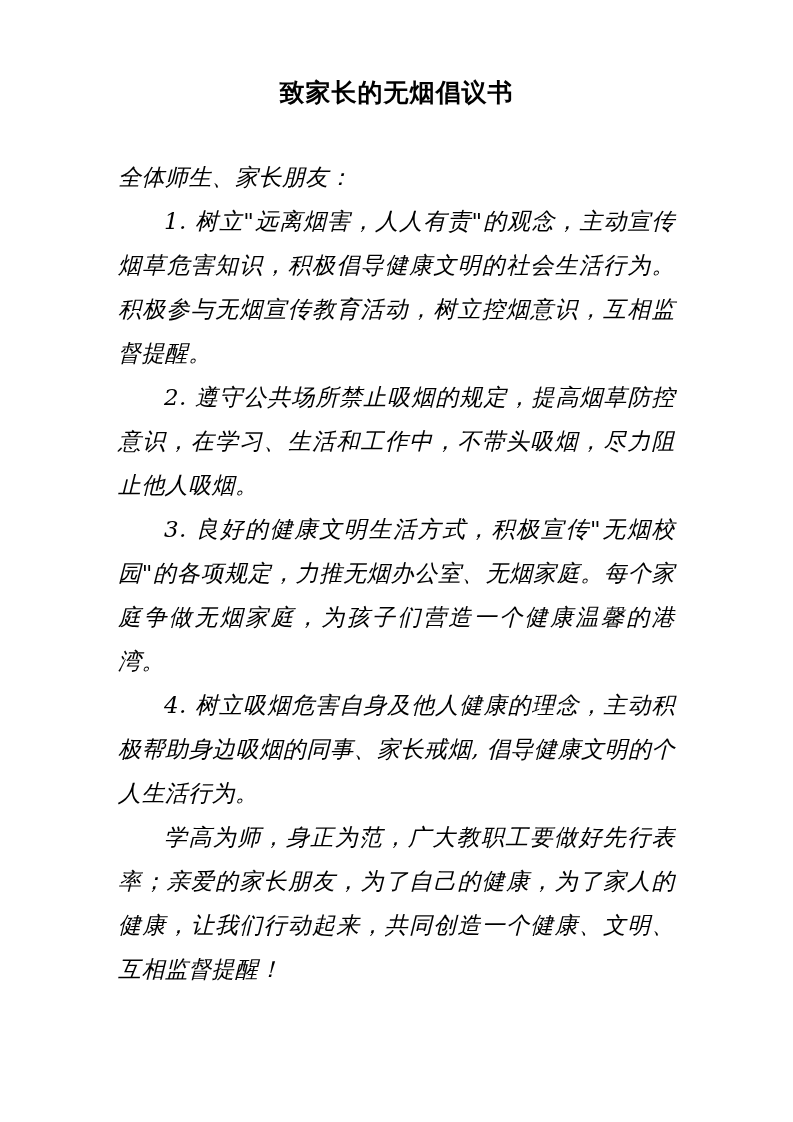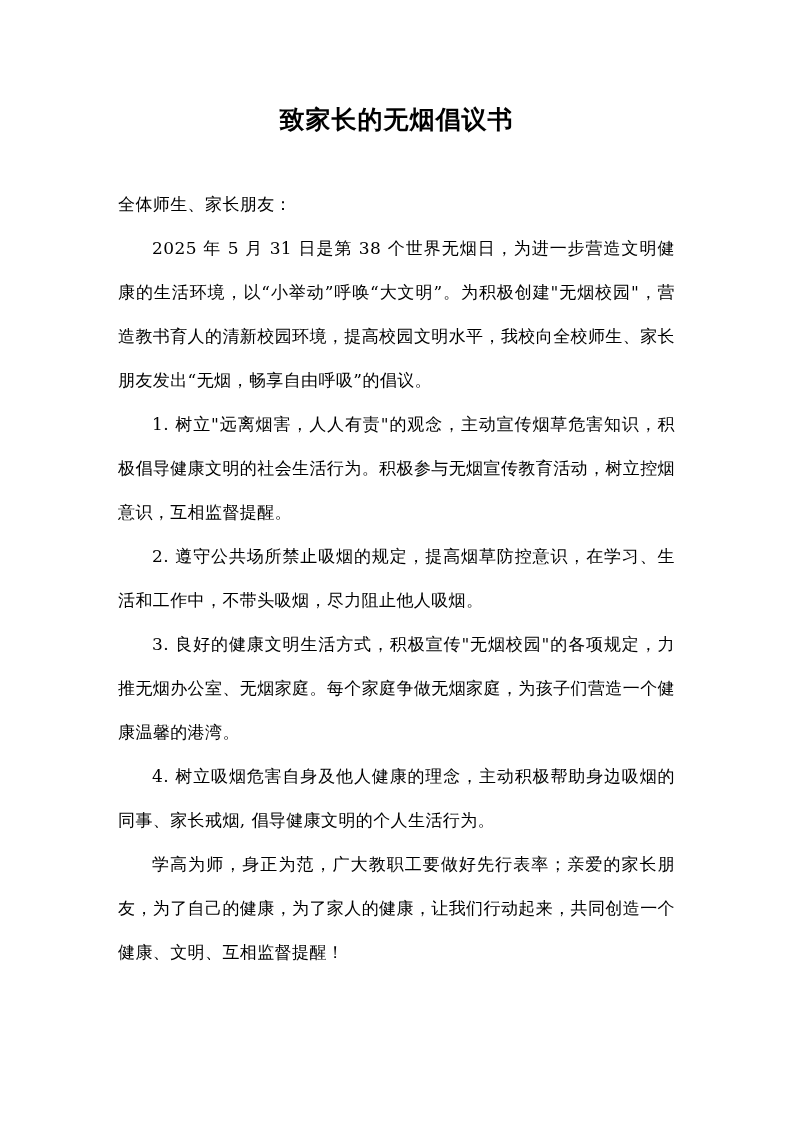--- a/index.html
+++ b/index.html
@@ -16,56 +16,56 @@
   }
   .page {
     position: relative;
     width: 793px;
     height: 1122px;
     background: #ffffff;
     box-sizing: border-box;
     padding: 0 118px;
   }
   .doc-title {
-    margin: 8px;
-    padding-top: 95px;
+    margin: 0;
+    padding-top: 76px;
     text-align: center;
     font-size: 25px;
     font-weight: bold;
     letter-spacing: 1px;
     font-family: Liberation Serif, serif;
   }
   .body-block {
     margin-top: 46px;
   }
   .para {
-    font-size: 17px;
+    font-size: 23px;
     line-height: 44px;
     text-align: justify;
     text-justify: inter-ideograph;
     margin: 0;
     letter-spacing: 0.4px;
+    font-style: italic;
   }
   .para.indent {
     text-indent: 2em;
   }
   .para.salutation {
     text-indent: 0;
   }
 </style>
 </head>
 <body>
 
 <div class="page">
 
   <h1 class="doc-title">致家长的无烟倡议书</h1>
 
   <div class="body-block">
     <p class="para salutation">全体师生、家长朋友：</p>
-    <p class="para indent">2025 年 5 月 31 日是第 38 个世界无烟日，为进一步营造文明健康的生活环境，以“小举动”呼唤“大文明”。为积极创建"无烟校园"，营造教书育人的清新校园环境，提高校园文明水平，我校向全校师生、家长朋友发出“无烟，畅享自由呼吸”的倡议。</p>
     <p class="para indent">1. 树立"远离烟害，人人有责"的观念，主动宣传烟草危害知识，积极倡导健康文明的社会生活行为。积极参与无烟宣传教育活动，树立控烟意识，互相监督提醒。</p>
     <p class="para indent">2. 遵守公共场所禁止吸烟的规定，提高烟草防控意识，在学习、生活和工作中，不带头吸烟，尽力阻止他人吸烟。</p>
     <p class="para indent">3. 良好的健康文明生活方式，积极宣传"无烟校园"的各项规定，力推无烟办公室、无烟家庭。每个家庭争做无烟家庭，为孩子们营造一个健康温馨的港湾。</p>
     <p class="para indent">4. 树立吸烟危害自身及他人健康的理念，主动积极帮助身边吸烟的同事、家长戒烟, 倡导健康文明的个人生活行为。</p>
     <p class="para indent">学高为师，身正为范，广大教职工要做好先行表率；亲爱的家长朋友，为了自己的健康，为了家人的健康，让我们行动起来，共同创造一个健康、文明、互相监督提醒！</p>
   </div>
 
 </div>
 
 </body></html>

